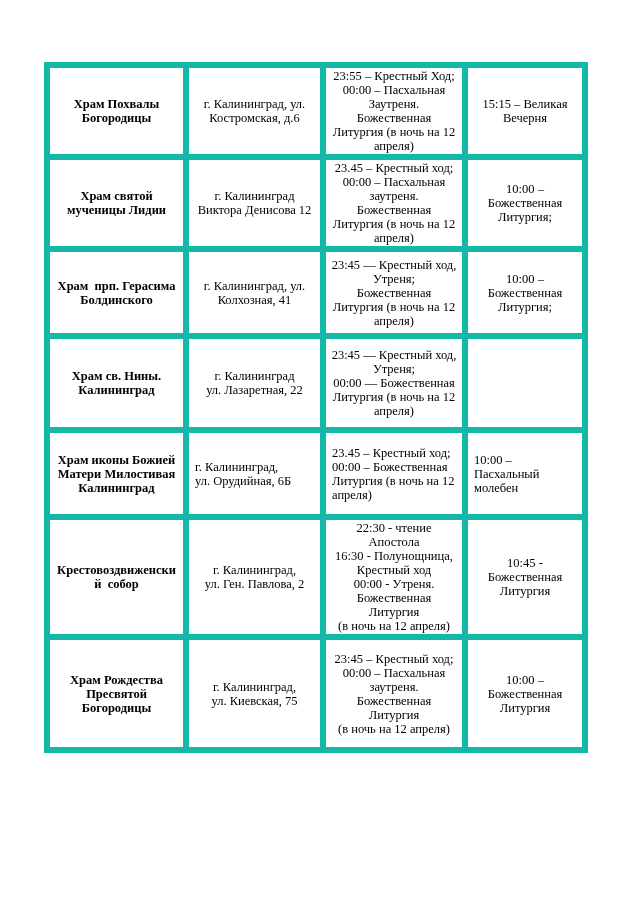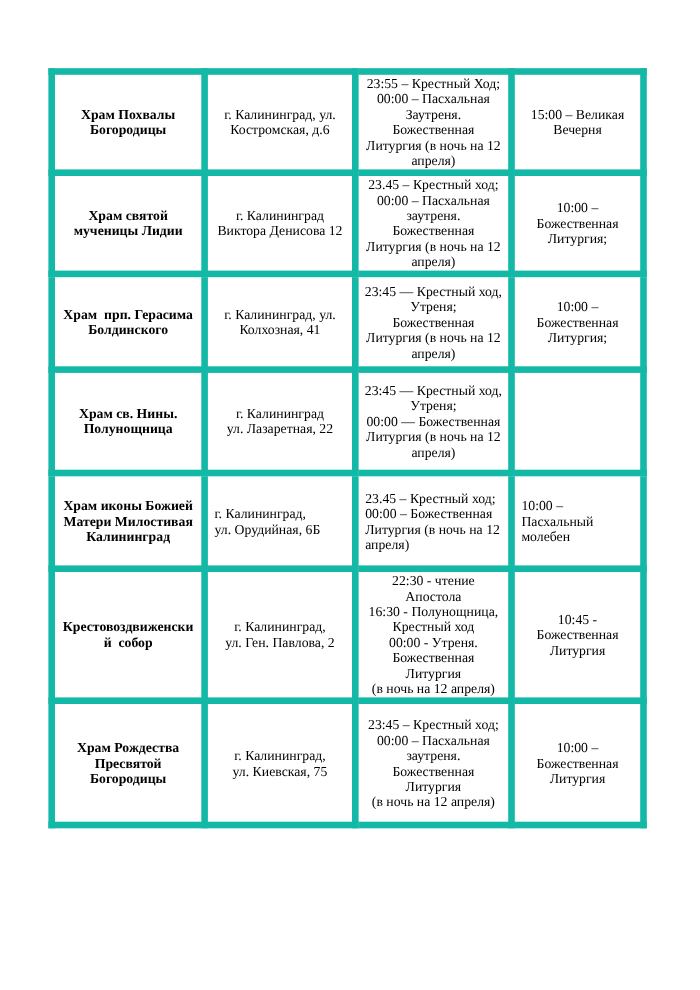--- a/index.html
+++ b/index.html
@@ -57,21 +57,21 @@
       <td class="name">Храм Похвалы
 Богородицы</td>
       <td>г. Калининград, ул.
 Костромская, д.6</td>
       <td>23:55 – Крестный Ход;
 00:00 – Пасхальная
 Заутреня.
 Божественная
 Литургия (в ночь на 12
 апреля)</td>
-      <td>15:00 – Великая
+      <td>15:15 – Великая
 Вечерня</td>
     </tr>
     <tr class="r2">
       <td class="name">Храм святой
 мученицы Лидии</td>
       <td>г. Калининград
 Виктора Денисова 12</td>
       <td>23.45 – Крестный ход;
 00:00 – Пасхальная
 заутреня.
@@ -91,21 +91,21 @@
 Утреня;
 Божественная
 Литургия (в ночь на 12
 апреля)</td>
       <td>10:00 –
 Божественная
 Литургия;</td>
     </tr>
     <tr class="r4">
       <td class="name">Храм св. Нины.
-Полунощница</td>
+Калининград</td>
       <td>г. Калининград
 ул. Лазаретная, 22</td>
       <td>23:45 — Крестный ход,
 Утреня;
 00:00 — Божественная
 Литургия (в ночь на 12
 апреля)</td>
       <td></td>
     </tr>
     <tr class="r5">

